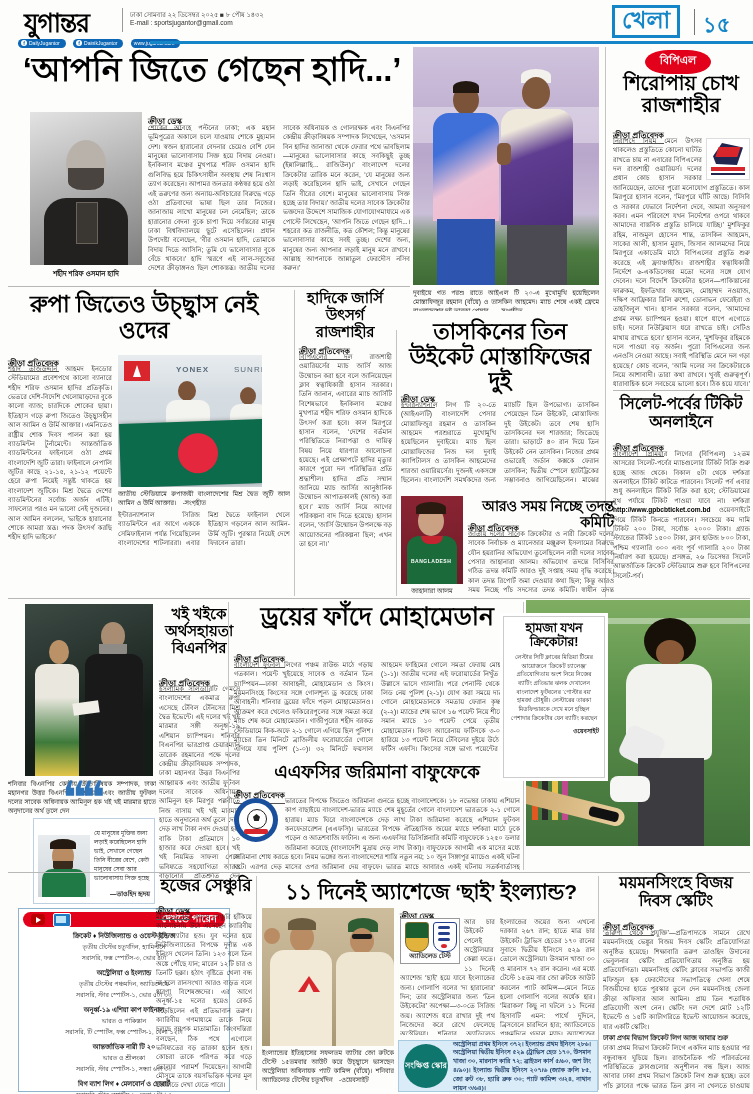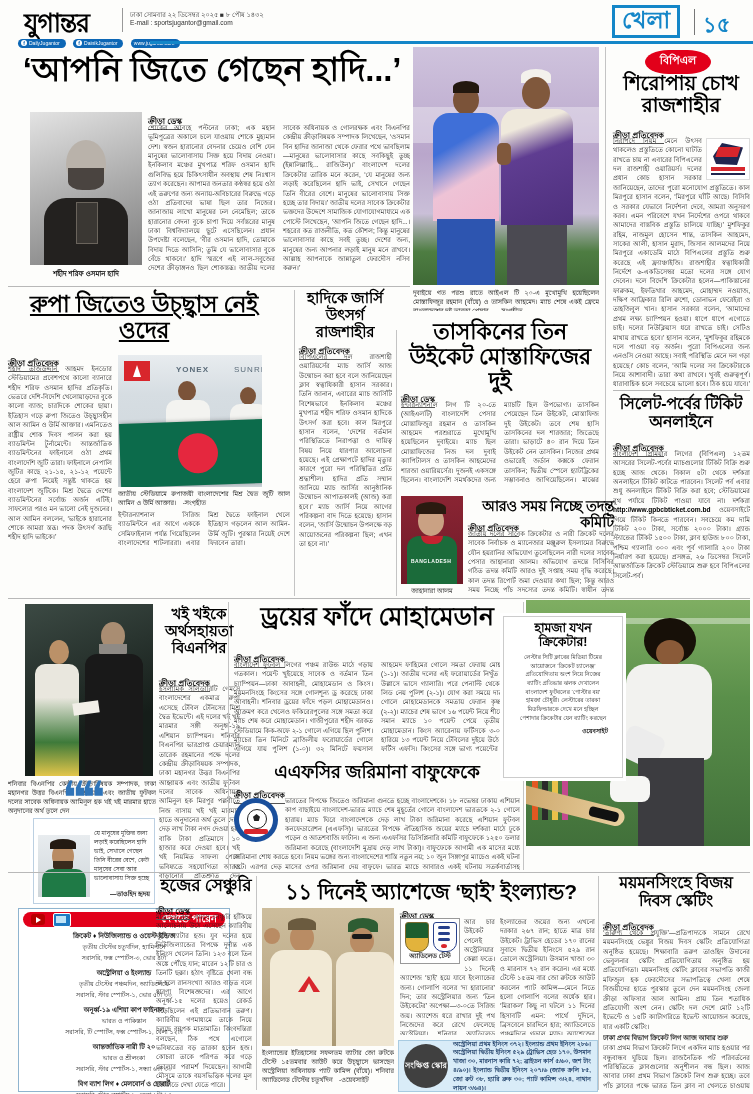--- a/index.html
+++ b/index.html
@@ -22,21 +22,21 @@
   .pgno{color:#1486c8;font-size:21px;font-weight:bold;}
   .head-sil{position:absolute;border-radius:50%;}
   .torso{position:absolute;}
   .urltx{font-weight:bold;color:#000;}
   .tv-box{position:absolute;border:1px solid #8fb4cf;background:#fff;}
   .tv-head{background:#e2001a;color:#fff;font-weight:bold;font-size:10px;border-radius:9px;height:15px;display:flex;align-items:center;justify-content:flex-end;padding:0 8px;margin:3px 4px;gap:24px;position:relative;}
   .tv-item{text-align:center;margin-top:3px;}
   .tv-item .t{font-size:6.6px;font-weight:bold;}
   .tv-item .l{font-size:6.2px;color:#222;}
   .score-box{position:absolute;background:#d9ecf8;border:1px solid #a8cbe2;display:flex;align-items:center;}
-  .score-circle{min-width:44px;height:44px;border-radius:50%;background:#404040;color:#fff;font-size:8px;font-weight:bold;display:flex;align-items:center;justify-content:center;text-align:center;margin:0 5px;line-height:1.2;}
+  .score-circle{min-width:44px;height:44px;border-radius:50%;background:#0f766e;color:#fff;font-size:8px;font-weight:bold;display:flex;align-items:center;justify-content:center;text-align:center;margin:0 5px;line-height:1.2;}
   .score-tx{font-size:6.1px;font-weight:bold;color:#12335e;line-height:1.45;text-align:justify;padding-right:6px;}
   .quote-mark{font-family:"DejaVu Serif",serif;font-size:46px;color:#2f74b8;line-height:20px;letter-spacing:-6px;}
   .whitebox{background:#fff;border:1px solid #ccc;box-shadow:0 0 0 3px #fff;}
 </style>
 </head>
 <body>
 
 <div class="abs" style="left:0;top:0;width:753px;height:46px;">
   <div class="abs" style="left:24px;top:4px;font-size:25px;font-weight:900;color:#000;letter-spacing:-1px;transform:scaleY(1.05);">যুগান্তর</div>
   <div class="abs" style="left:18px;top:31px;white-space:nowrap;">
@@ -116,21 +116,21 @@
 <div class="abs hl" style="left:612px;top:395px;width:138px;font-size:16px;">সিলেট-পর্বের টিকিট অনলাইনে</div>
 <div class="abs" style="left:613px;top:437px;">
   <span class="byline">ক্রীড়া প্রতিবেদক</span>
 </div>
 <div class="abs bodytx" style="left:613px;top:449px;width:137px;height:148px;">
   <span>বাংলাদেশ প্রিমিয়ার লিগের (বিপিএল) ১২তম আসরের সিলেট-পর্বের ম্যাচগুলোর টিকিট বিক্রি শুরু হচ্ছে আজ থেকে। বিকাল ৫টা থেকে দর্শকরা অনলাইনে টিকিট কাটতে পারবেন। সিলেট পর্ব এবার শুধু অনলাইনে টিকিট বিক্রি করা হবে; স্টেডিয়ামের বুথ পর্যায়ে টিকিট পাওয়া যাবে না। দর্শকরা</span>
   <span class="urltx">http://www.gpbcbticket.com.bd</span>
   <span>ওয়েবসাইটে গিয়ে টিকিট কিনতে পারবেন। সবচেয়ে কম দামি টিকিট ২০০ টাকা, সর্বোচ্চ ২০০০ টাকা। গ্র্যান্ড স্ট্যান্ডের টিকিট ১৫০০ টাকা, ক্লাব হাউজ ৮০০ টাকা, পশ্চিম গ্যালারি ৩০০ এবং পূর্ব গ্যালারি ২০০ টাকা নির্ধারণ করা হয়েছে। প্রসঙ্গত, ২৬ ডিসেম্বর সিলেট আন্তর্জাতিক ক্রিকেট স্টেডিয়ামে শুরু হবে বিপিএলের সিলেট-পর্ব।</span>
 </div>
 
-<div class="abs hl" style="left:18px;top:292px;width:252px;font-size:23px;text-decoration:underline;">রুপা জিতেও উচ্ছ্বাস নেই ওদের</div>
+<div class="abs hl" style="left:18px;top:292px;width:252px;font-size:23px;">রুপা জিতেও উচ্ছ্বাস নেই ওদের</div>
 <div class="abs" style="left:8px;top:352px;">
   <span class="byline">ক্রীড়া প্রতিবেদক</span>
 </div>
 <div class="abs bodytx" style="left:8px;top:364px;width:104px;height:232px;">শহীদ তাজউদ্দীন আহমদ ইনডোর স্টেডিয়ামের প্রবেশপথে কালো ব্যানারে শহীদ শরিফ ওসমান হাদির প্রতিকৃতি। ভেতরে দেশি-বিদেশি খেলোয়াড়দের বুকে কালো ব্যাজ; চারদিকে শোকের ছায়া। ইতিহাস গড়ে রুপা জিতেও উচ্ছ্বাসহীন আল আমিন ও উর্মি আক্তার। এমনিতেও রাষ্ট্রীয় শোক দিবস পালন করা হয় ব্যাডমিন্টন টুর্নামেন্টে। আন্তর্জাতিক ব্যাডমিন্টনের ফাইনালে ওঠা প্রথম বাংলাদেশি জুটি তারা। ফাইনালে নেপালি জুটির কাছে ২১-১৫, ২১-১২ পয়েন্টে হেরে রুপা নিয়েই সন্তুষ্ট থাকতে হয় বাংলাদেশ জুটিকে। মিশ্র দ্বৈতে দেশের ব্যাডমিন্টনের সর্বোচ্চ অর্জন এটিই। সাফল্যের পরও মন ভালো নেই দুজনের। আল আমিন বললেন, ‘ভাইকে হারানোর শোকে আমরা স্তব্ধ। পদক উৎসর্গ করছি শহীদ হাদি ভাইকে।’</div>
 
 <div class="photo" style="left:118px;top:355px;width:144px;height:132px;background:linear-gradient(180deg,#e8ecef 0%,#d6dde2 30%,#cdd5da 100%);">
   <div class="abs" style="left:6px;top:6px;width:26px;height:20px;background:#d8262c;">
     <span style="position:absolute;left:9px;top:4px;width:8px;height:12px;background:#fff;clip-path:polygon(50% 0,100% 100%,0 100%);"></span>
   </div>
   <div class="abs" style="left:58px;top:10px;font-size:8px;font-weight:bold;color:#5b6c7a;letter-spacing:1px;">YONEX</div>
@@ -288,21 +288,21 @@
   <div class="torso" style="left:100px;top:64px;width:86px;height:96px;background:#f2f2ef;border-radius:20px 20px 8px 8px;"></div>
   <div class="abs" style="left:96px;top:130px;width:40px;height:34px;background:#ececec;border-radius:8px;transform:rotate(25deg);"></div>
   <div class="torso" style="left:112px;top:158px;width:66px;height:88px;background:#3c3c40;"></div>
 
   <div class="abs" style="left:84px;top:176px;width:40px;height:26px;background:#f6f6f4;border-radius:8px;"></div>
   <div class="abs" style="left:-18px;top:196px;width:118px;height:18px;background:linear-gradient(90deg,#caa367,#e8cf9e);border-radius:9px;transform:rotate(14deg);">
     <span style="position:absolute;right:6px;top:4px;width:30px;height:10px;background:#111;border-radius:4px;"></span>
   </div>
 </div>
 
-<div class="abs whitebox" style="left:503px;top:616px;width:90px;height:152px;padding:4px 14px;">
+<div class="abs whitebox" style="left:503px;top:616px;width:90px;height:152px;padding:4px 5px;">
   <div class="hl" style="font-size:12.5px;">হামজা যখন ক্রিকেটার!</div>
   <div style="font-size:5.8px;line-height:1.5;text-align:center;color:#222;margin-top:4px;">লেস্টার সিটি ক্লাবের মিডিয়া টিমের আয়োজনে ‘ক্রিকেট চ্যালেঞ্জ’ প্রতিযোগিতায় অংশ নিয়ে নিজের ব্যাটিং প্রতিভার ঝলক দেখালেন বাংলাদেশ ফুটবলের ‘পোস্টার বয়’ হামজা চৌধুরী। লেস্টারের তারকা মিডফিল্ডারকে দেখে মনে হচ্ছিল পেশাদার ক্রিকেটার যেন ব্যাটিং করছেন</div>
   <div style="font-size:6px;text-align:right;margin-top:3px;font-weight:bold;">ওয়েবসাইট</div>
 </div>
 
 <div class="hr" style="left:8px;top:872px;width:742px;"></div>
 
 <div class="abs hl" style="left:155px;top:876px;width:102px;font-size:17px;">হজের সেঞ্চুরি</div>
 <div class="abs" style="left:156px;top:900px;">
   <span class="byline">ক্রীড়া ডেস্ক</span>

